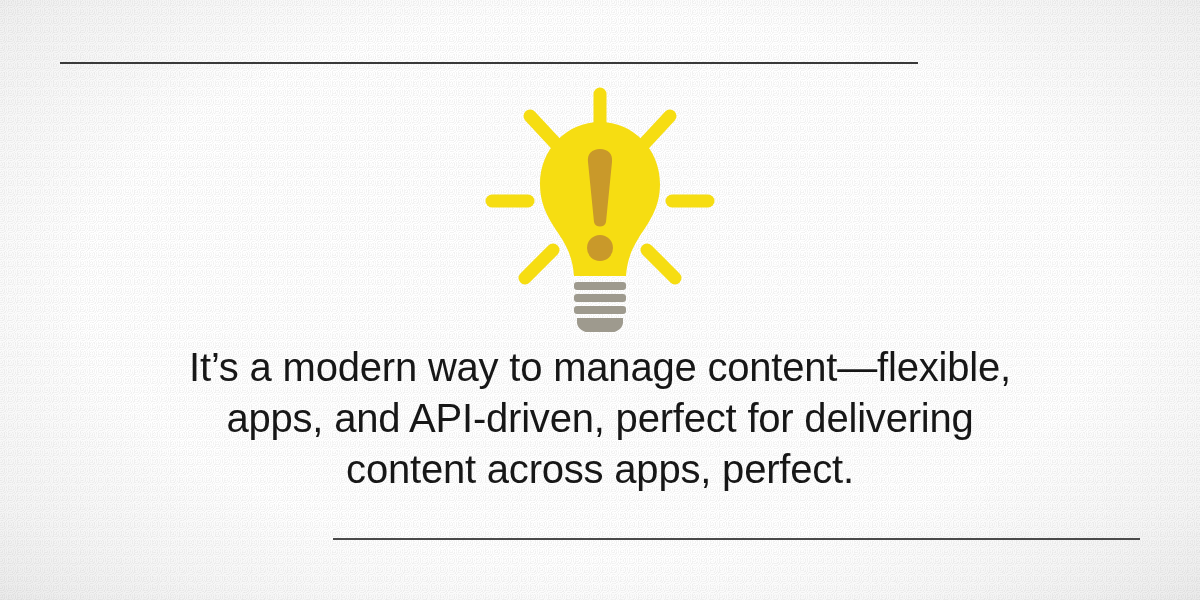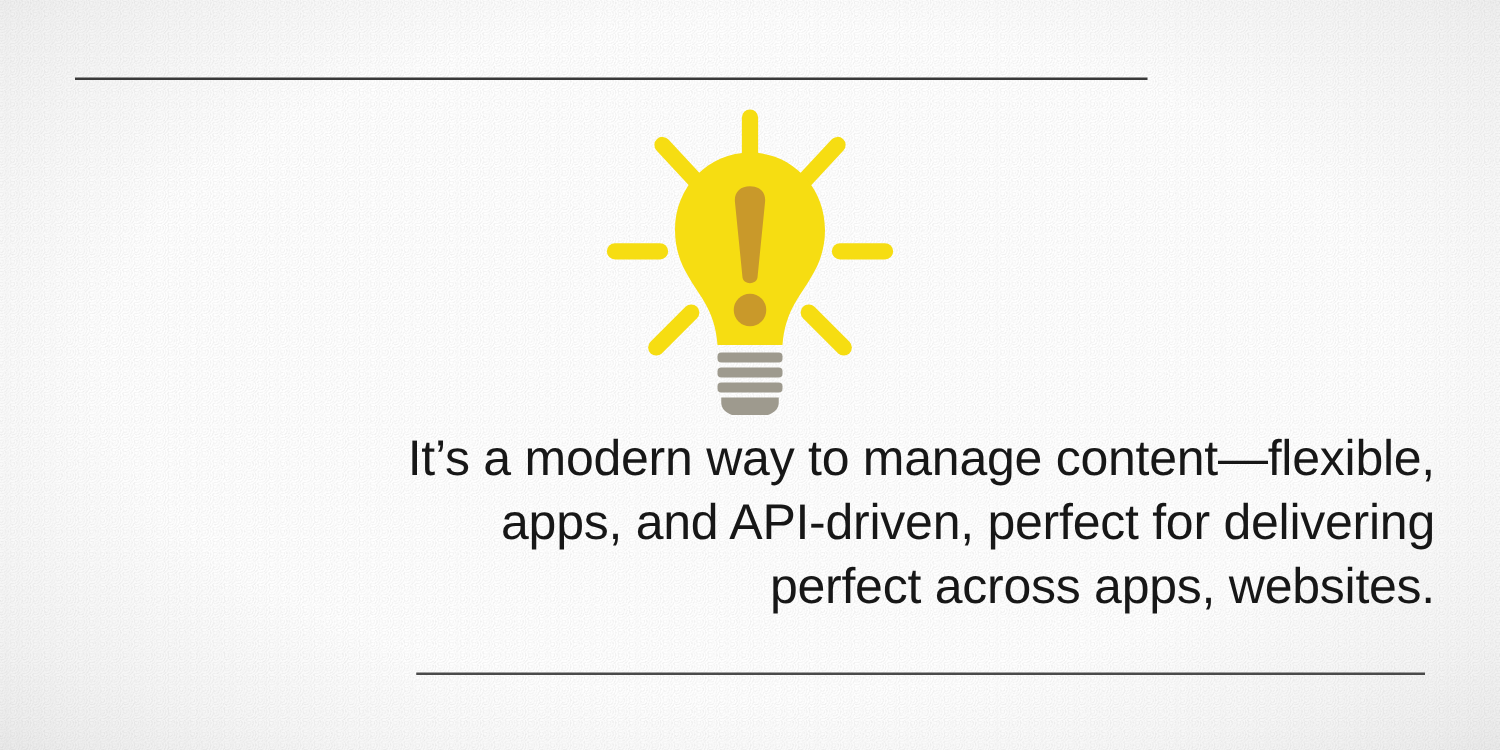--- a/index.html
+++ b/index.html
@@ -78,28 +78,28 @@
     justify-content: center;
   }
   .bulb-svg { display: block; }
 
   
   .quote {
     position: absolute;
     left: 0;
     right: 0;
     top: 342px;
-    text-align: right;
+    text-align: center;
     color: #171717;
     font-family: "Liberation Sans", sans-serif;
     font-size: 40px;
     font-weight: 400;
     line-height: 51px;
     letter-spacing: -0.2px;
-    padding: 0 52px;
+    padding: 0 109px;
     box-sizing: border-box;
     -webkit-font-smoothing: antialiased;
   }
   .quote .line { display: block; white-space: nowrap; }
 </style>
 </head>
 <body>
 
 <div class="canvas">
 
@@ -140,18 +140,18 @@
       <g fill="#C9992A">
         <path d="M120 67 C128 67 133 72 132 80 L126 140 C125 146 115 146 114 140 L108 80 C107 72 112 67 120 67 Z"></path>
         <circle cx="120" cy="166" r="13"></circle>
       </g>
     </svg>
   </div>
 
   <div class="quote">
     <span class="line">It’s a modern way to manage content—flexible,</span>
     <span class="line">apps, and API-driven, perfect for delivering</span>
-    <span class="line">perfect across apps, websites.</span>
+    <span class="line">content across apps, perfect.</span>
   </div>
 
   <div class="rule rule-bottom"></div>
 
 </div>
 
 </body></html>

